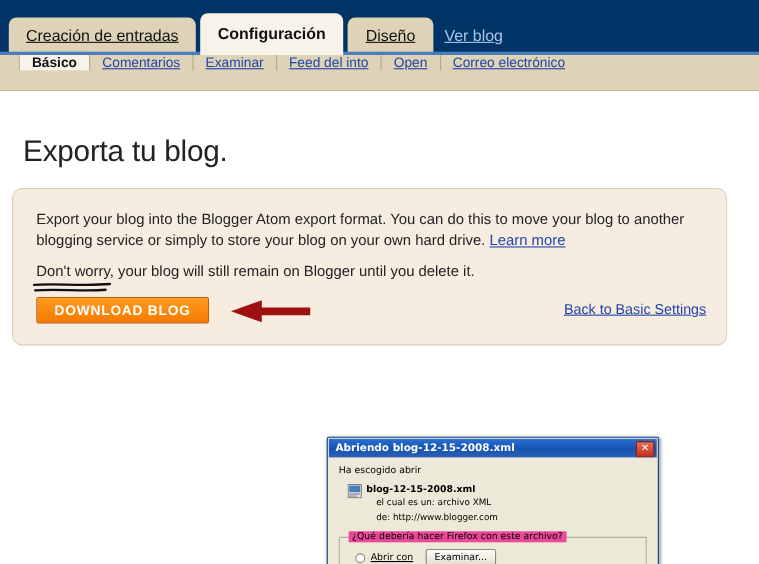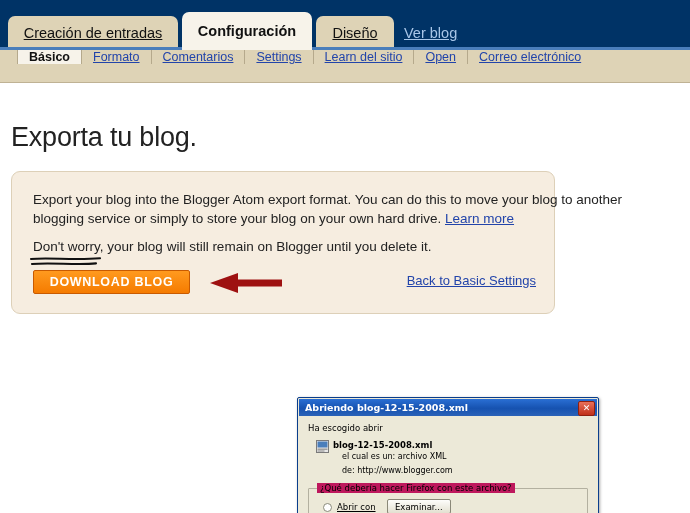--- a/index.html
+++ b/index.html
@@ -117,32 +117,32 @@
   
   #content {
     position: absolute;
     left: 0; top: 83px;
     width: 690px;
     height: 430px;
     background: #ffffff;
   }
   #page-title {
     position: absolute;
-    left: 11px;
+    left: 21px;
     top: 39px;
     font-size: 27px;
     color: #222222;
     letter-spacing: -0.2px;
   }
 
   #export-panel {
     position: absolute;
     left: 11px;
     top: 88px;
-    width: 544px;
+    width: 650px;
     height: 143px;
     box-sizing: border-box;
     background: #f6ede0;
     border: 1px solid #ddd0b8;
     border-radius: 9px;
   }
   #panel-para {
     position: absolute;
     left: 21px;
     top: 18px;
@@ -310,21 +310,21 @@
     left: 9px; top: 72px;
     width: 280px;
     height: 64px;
     box-sizing: border-box;
     border: 1px solid #b3b0a0;
     border-radius: 1px;
   }
   #group-legend {
     position: absolute;
     left: 8px; top: -6px;
-    background: #be185d;
+    background: #ec4899;
     padding: 0 3px;
     font-size: 8.5px;
     color: #000000;
     white-space: nowrap;
   }
   .radio-row {
     position: absolute;
     display: flex;
     align-items: center;
     cursor: pointer;
@@ -385,30 +385,27 @@
   <div id="band-underline"></div>
 </div>
 
 <div id="subtab-row">
   <div id="subtab-lead"></div>
 
   <div class="subtab active">
     <span>Básico</span>
   </div>
   <div class="subtab">
-    <span>Formato</span>
+    <span>Comentarios</span>
   </div>
   <div class="subtab">
-    <span>Comentarios</span>
+    <span>Examinar</span>
   </div>
   <div class="subtab">
-    <span>Settings</span>
-  </div>
-  <div class="subtab">
-    <span>Learn del sitio</span>
+    <span>Feed del into</span>
   </div>
   <div class="subtab">
     <span>Open</span>
   </div>
   <div class="subtab">
     <span>Correo electrónico</span>
   </div>
 </div>
 
 <div id="content">

